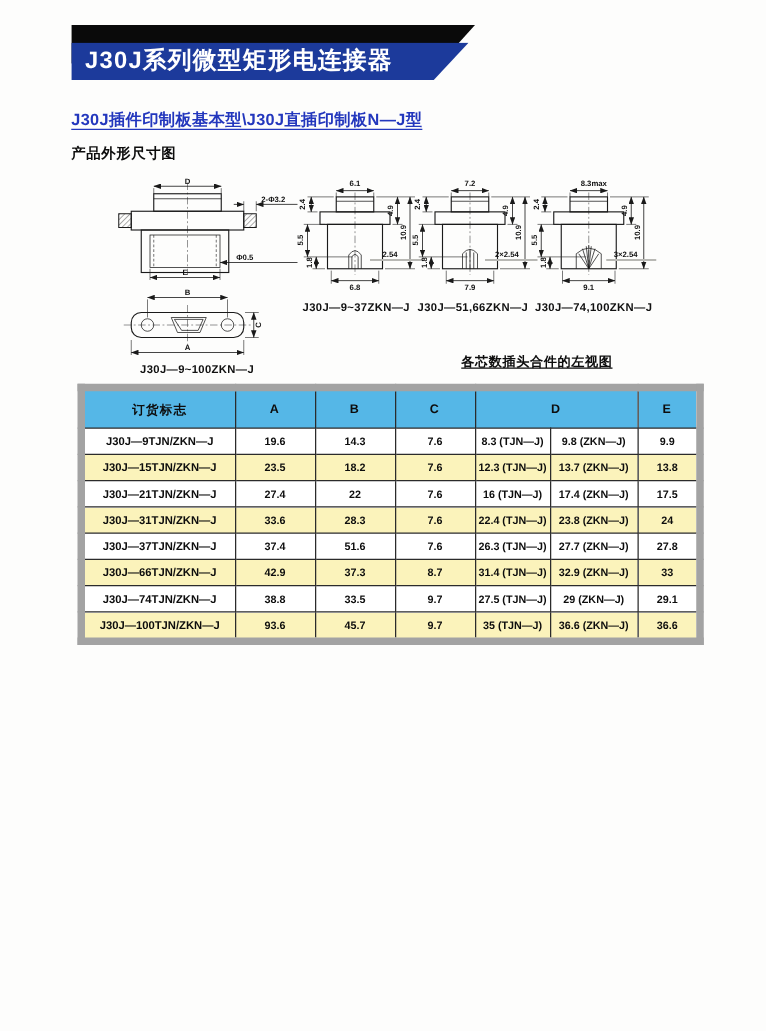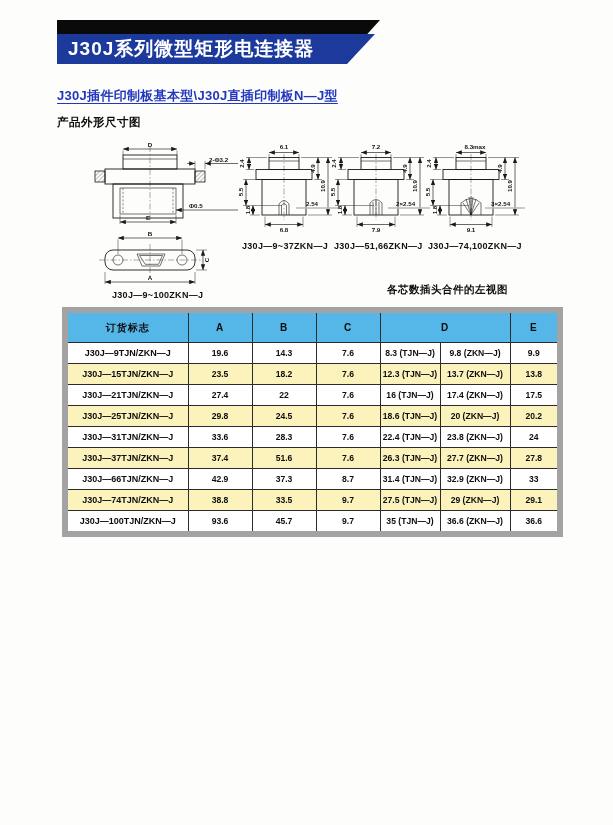--- a/index.html
+++ b/index.html
@@ -29,22 +29,22 @@
     position:absolute;left:57px;top:87px;
     color:var(--subtitle-text,#2337bd);
     font-weight:bold;font-size:13px;letter-spacing:.3px;
     text-decoration:underline;text-underline-offset:3px;
   }
   .section-label{
     position:absolute;left:57px;top:115px;
     font-weight:bold;font-size:11.5px;color:#0d0d0d;letter-spacing:.5px;
   }
   .side-note{
-    position:absolute;left:387px;top:283px;
-    font-weight:bold;font-size:10.5px;color:#0d0d0d;letter-spacing:.5px;
+    position:absolute;left:369px;top:283px;
+    font-weight:bold;font-size:10.5px;color:#0d0d0d;letter-spacing:.5px;text-decoration:underline;
   }
 
   
   svg{position:absolute;overflow:visible;}
   .sh{fill:none;stroke:#1a1a1a;stroke-width:0.9;}
   .sh2{fill:none;stroke:#1a1a1a;stroke-width:0.6;}
   .dim{stroke:#1a1a1a;stroke-width:0.65;fill:none;}
   .ext{stroke:#2a2a2a;stroke-width:0.5;fill:none;}
   .cl{stroke:#555;stroke-width:0.5;stroke-dasharray:6 2 1.5 2;fill:none;}
   .dash{stroke:#333;stroke-width:0.55;stroke-dasharray:2.2 1.6;fill:none;}
@@ -325,29 +325,20 @@
         <tr>
           <td class="code">J30J—21TJN/ZKN—J</td>
           <td>27.4</td>
           <td>22</td>
           <td>7.6</td>
           <td>16 (TJN—J)</td>
           <td>17.4 (ZKN—J)</td>
           <td>17.5</td>
         </tr>
         <tr>
-          <td class="code">J30J—25TJN/ZKN—J</td>
-          <td>29.8</td>
-          <td>24.5</td>
-          <td>7.6</td>
-          <td>18.6 (TJN—J)</td>
-          <td>20 (ZKN—J)</td>
-          <td>20.2</td>
-        </tr>
-        <tr>
           <td class="code">J30J—31TJN/ZKN—J</td>
           <td>33.6</td>
           <td>28.3</td>
           <td>7.6</td>
           <td>22.4 (TJN—J)</td>
           <td>23.8 (ZKN—J)</td>
           <td>24</td>
         </tr>
         <tr>
           <td class="code">J30J—37TJN/ZKN—J</td>

